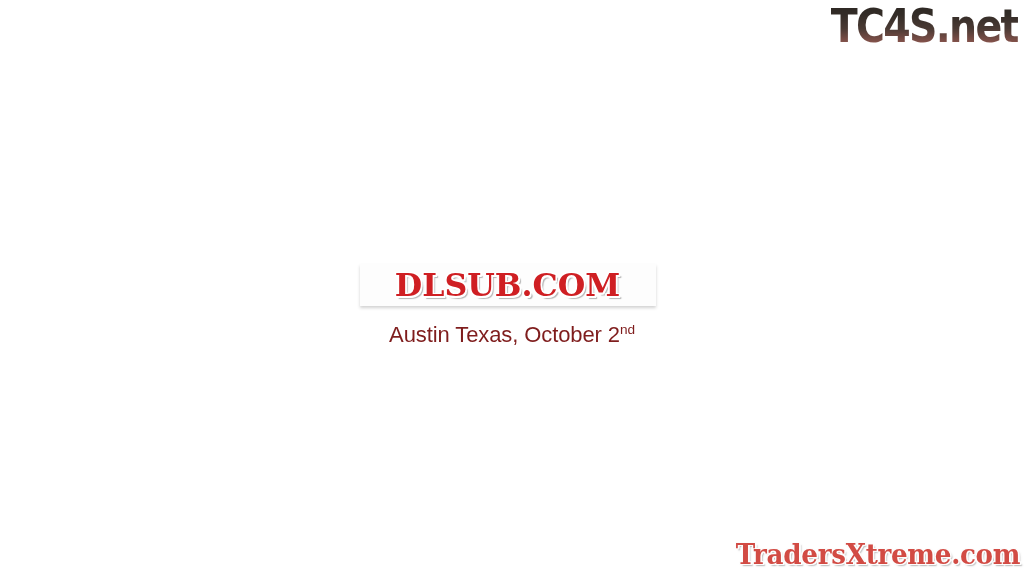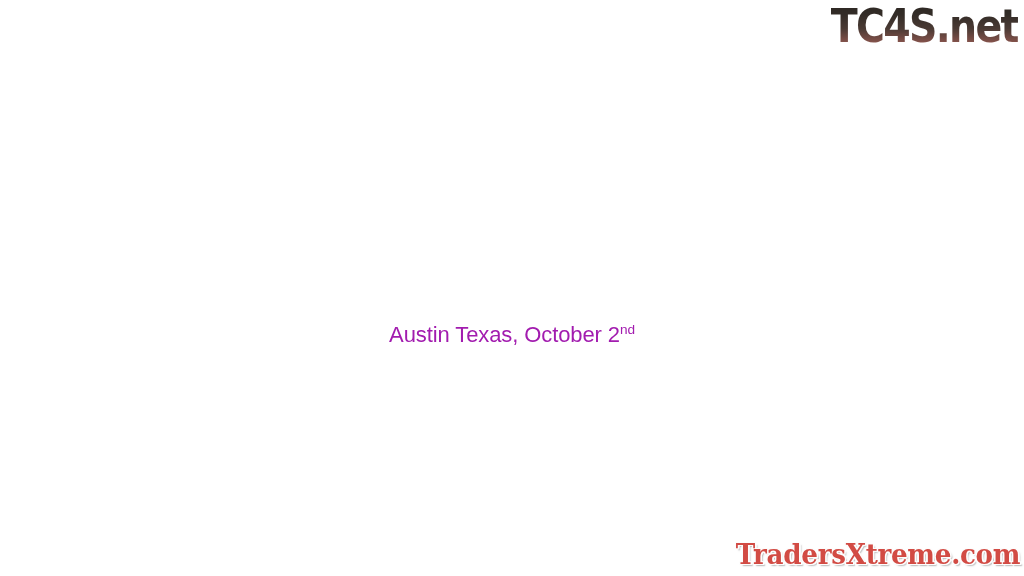--- a/index.html
+++ b/index.html
@@ -43,21 +43,21 @@
     position: absolute;
     left: 0;
     top: 322px;
     width: 1024px;
     text-align: center;
   }
   #slide-subtitle {
     font-family: "Liberation Sans", sans-serif;
     font-size: 22px;
     font-weight: 400;
-    color: #a21caf;
+    color: #7f1d1d;
     letter-spacing: -0.1px;
   }
   #slide-subtitle sup {
     font-size: 0.62em;
     vertical-align: super;
     line-height: 0;
   }
 
   
   #tc4s-watermark {
@@ -146,20 +146,23 @@
   }
 </style>
 </head>
 <body>
 
 <div id="slide">
 
   <div id="tc4s-watermark">TC4S.net</div>
 
 
+  <div id="dlsub-logo">
+    <span id="dlsub-text">DLSUB.COM</span>
+  </div>
 
   <div id="subtitle-block">
     <div id="slide-subtitle"><span>Austin Texas, October 2</span><sup>nd</sup></div>
   </div>
 
   <div id="tx-watermark">TradersXtreme.com</div>
 
 </div>
 
 </body></html>

